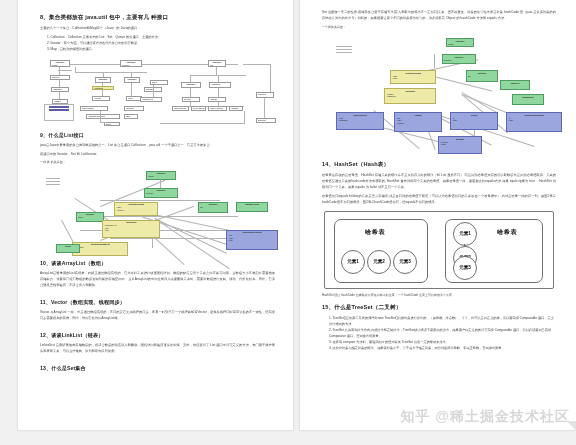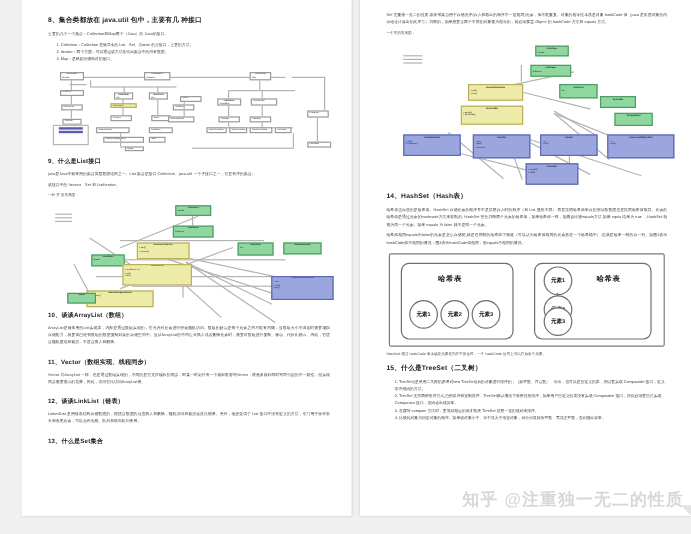--- a/index.html
+++ b/index.html
@@ -259,17 +259,17 @@
       </div>
       <div class="mini">HashSet 通过 hashCode 值来确定元素在内存中的位置，一个 hashCode 位置上可以存放多个元素。</div>
 
       <div class="spacer-sm"></div>
       <div class="h2 big">15、什么是TreeSet（二叉树）</div>
       <div class="listline">1. TreeSet()是使用二叉树的原理对new TreeSet()后的对象进行排序的，（如整数、浮点数）、等等，也可以是自定义的类，所以要实现 Comparable 接口，定义排序规则的方法。</div>
       <div class="listline">2. TreeSet 支持两种排序方式,自然排序和定制排序，TreeSet默认情况下采用自然排序，如果用户自定义的类没有实现 Comparable 接口，所以必须要自己实现 Comparator 接口，否则会出现异常。</div>
       <div class="listline">3. 在覆写 compare 方法时，要返回相应的值才能使 TreeSet 按照一定的规则来排序。</div>
       <div class="listline">4. 比较此对象与指定对象的顺序。如果该对象小于、等于或大于指定对象，则分别返回负整数、零或正整数，否则抛出异常。</div>
     </div>
-    <div class="watermark">知乎 @注重独一无二的性质</div>
+    <div class="watermark">知乎 @稀土掘金技术社区</div>
     <div class="fold"></div>
   </div>
 
 </div>
 
 </body></html>

